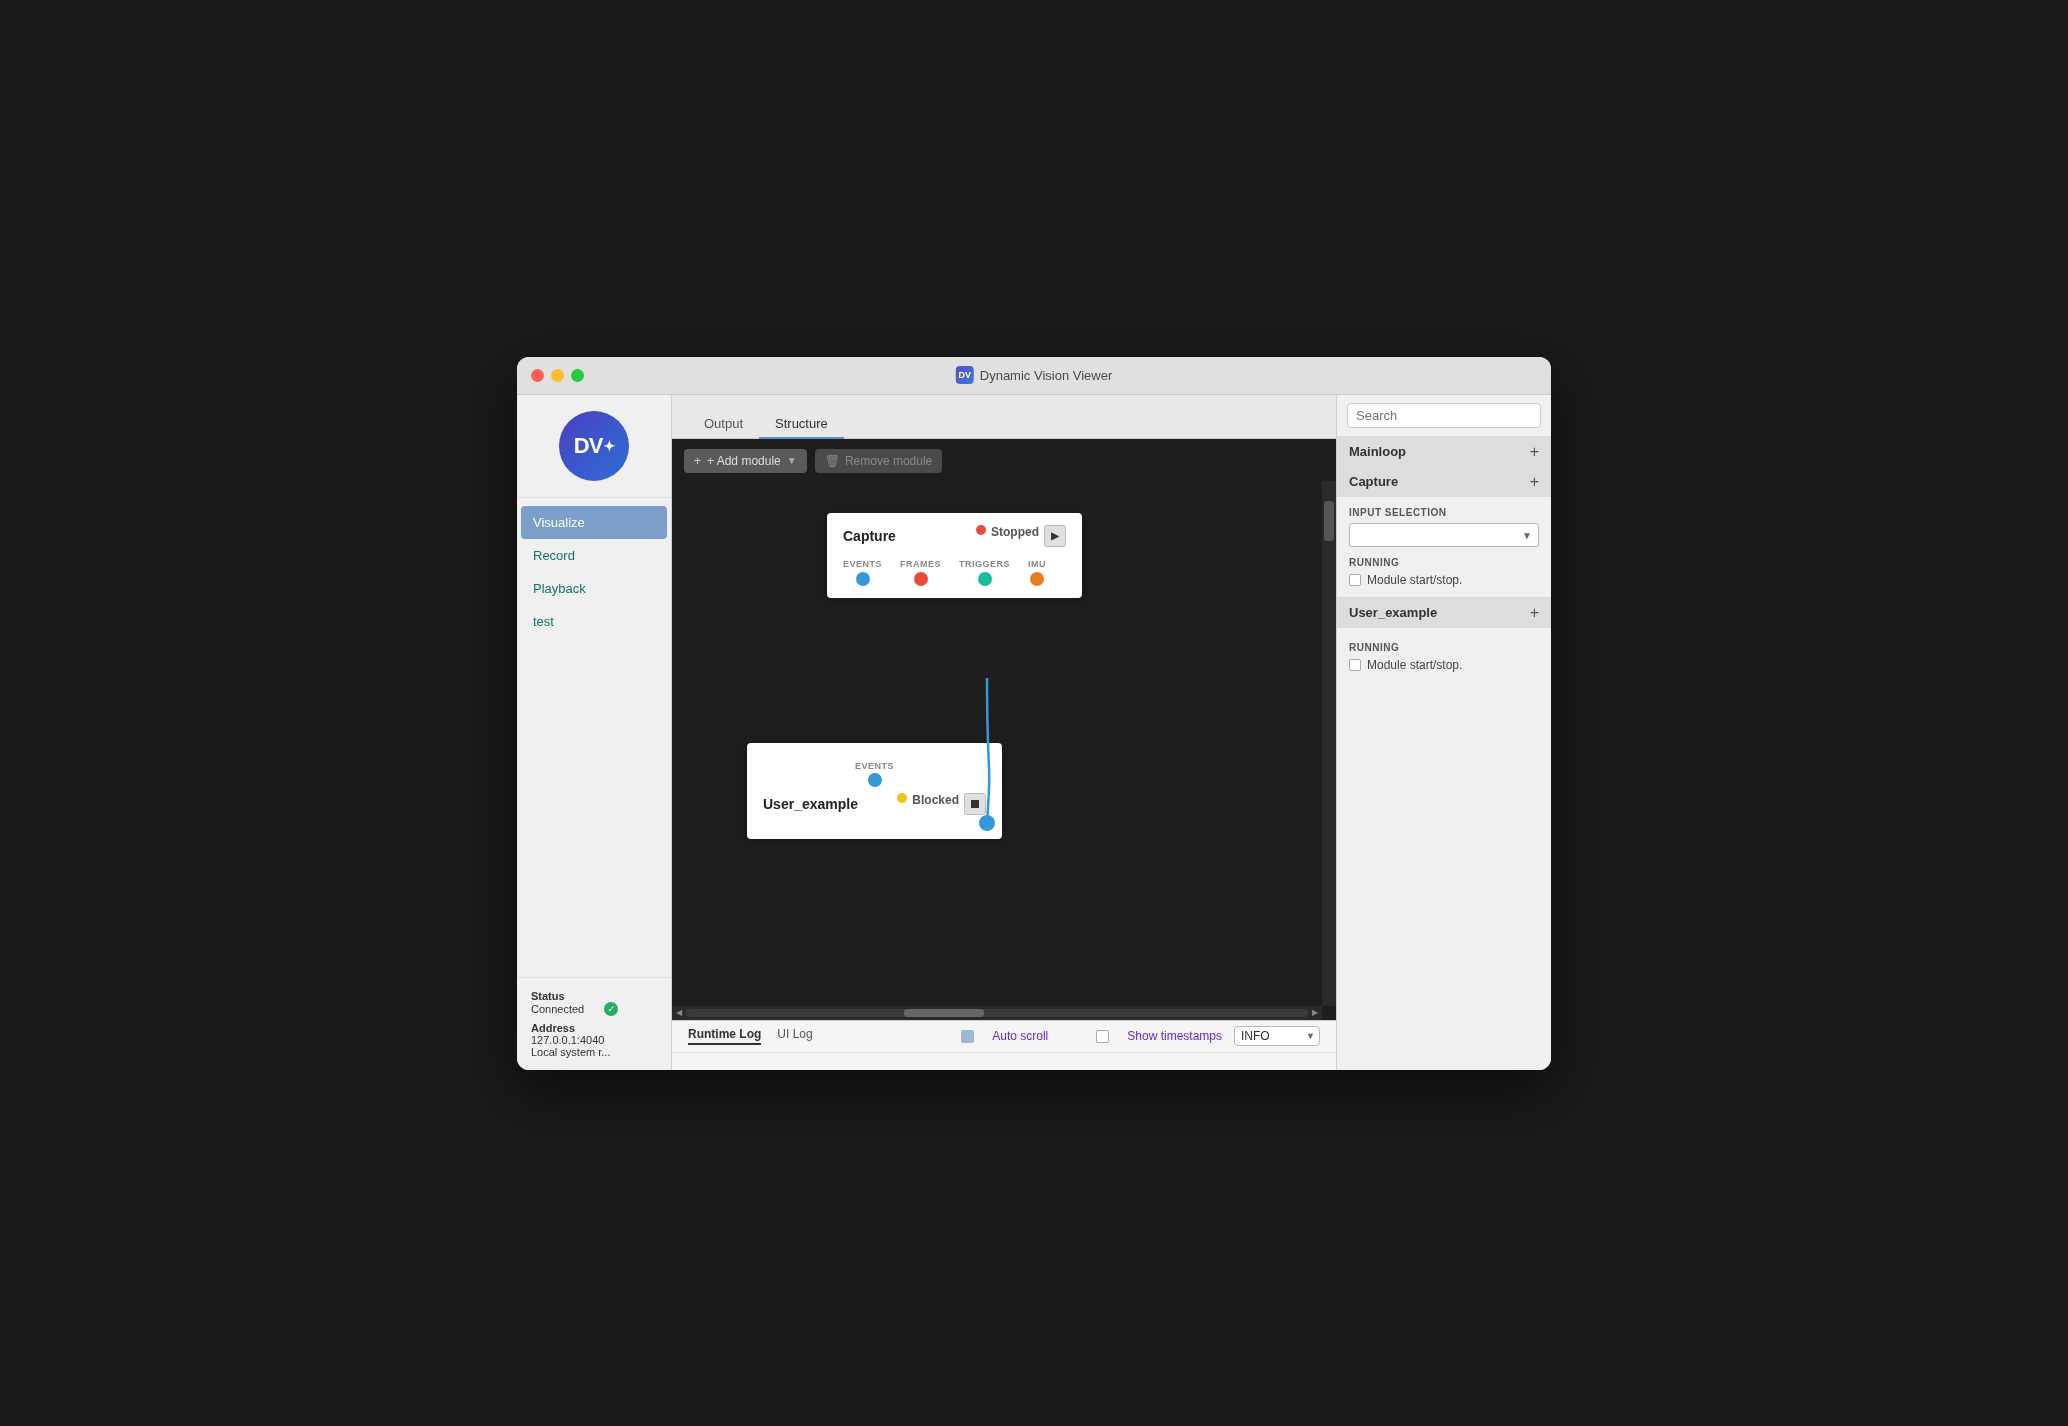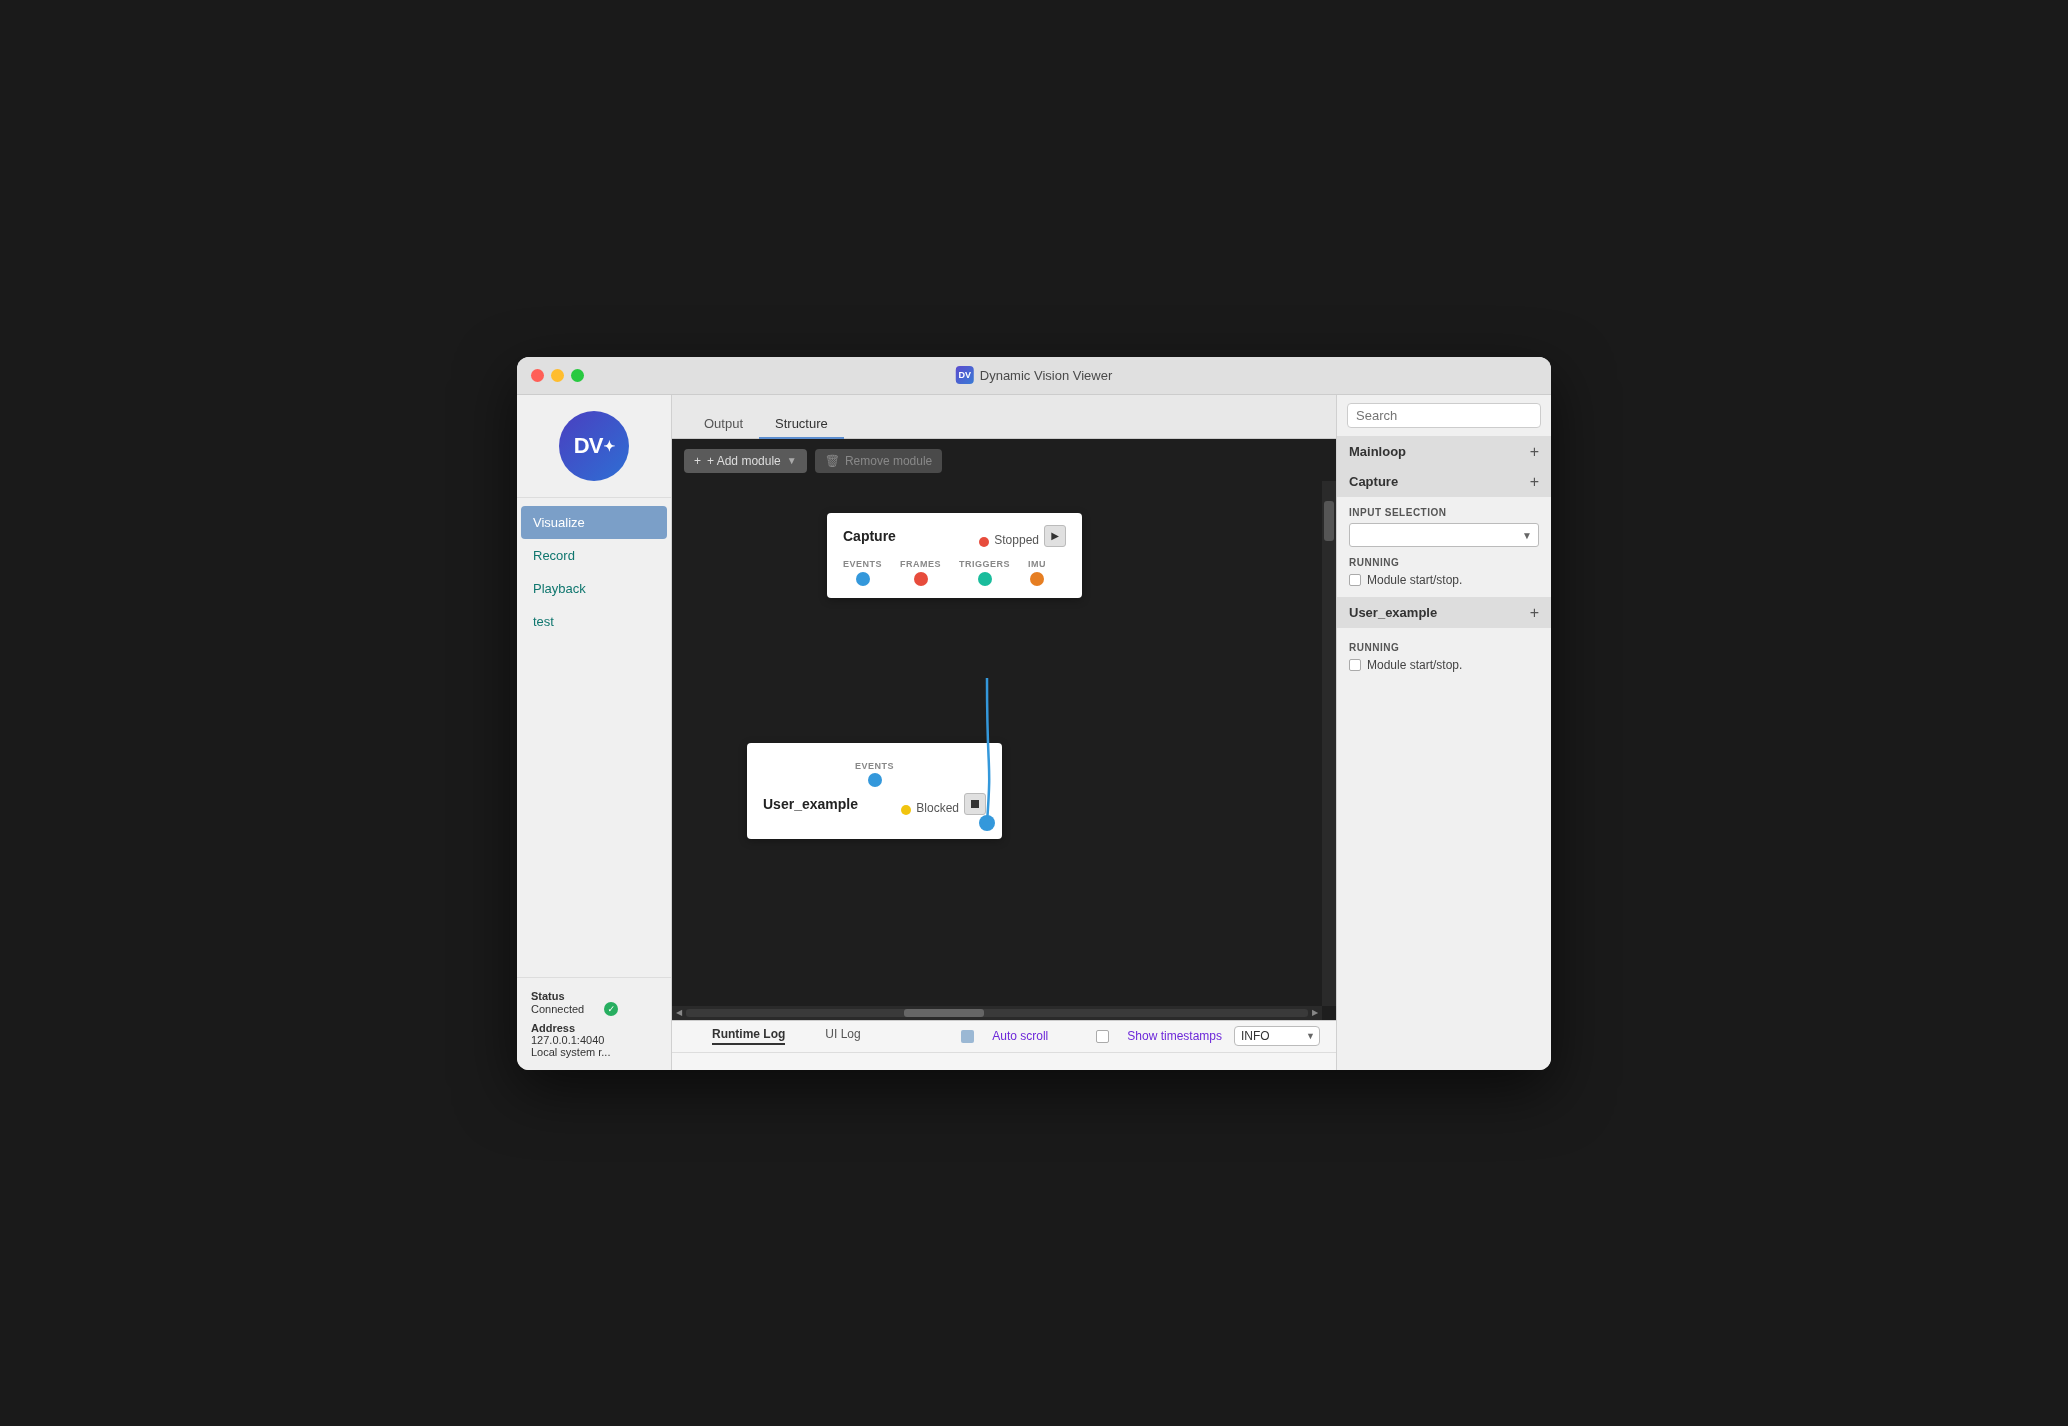--- a/index.html
+++ b/index.html
@@ -236,24 +236,25 @@
       justify-content: space-between;
       margin-bottom: 12px;
     }
     .module-name {
       font-size: 14px;
       font-weight: 600;
       color: #222;
     }
     .module-status {
       display: flex;
-      align-items: flex-end;
+      align-items: flex-start;
       gap: 5px;
       font-size: 12px;
       color: #555;
+      font-weight: bold;
     }
     .status-dot {
       width: 10px;
       height: 10px;
       border-radius: 50%;
     }
     .dot-red { background: #e74c3c; }
     .dot-yellow { background: #f1c40f; }
     .module-play-btn {
       width: 22px;
@@ -333,21 +334,20 @@
       height: 32px;
       border-bottom: 1px solid #ddd;
       gap: 16px;
     }
     .log-tab {
       font-size: 12px;
       color: #555;
       cursor: pointer;
       padding-bottom: 2px;
       border-bottom: 2px solid transparent;
-      margin-left: 24px;
     }
     .log-tab.active {
       font-weight: 600;
       color: #333;
       border-bottom: 2px solid #333;
     }
     .log-controls {
       margin-left: auto;
       display: flex;
       align-items: center;

